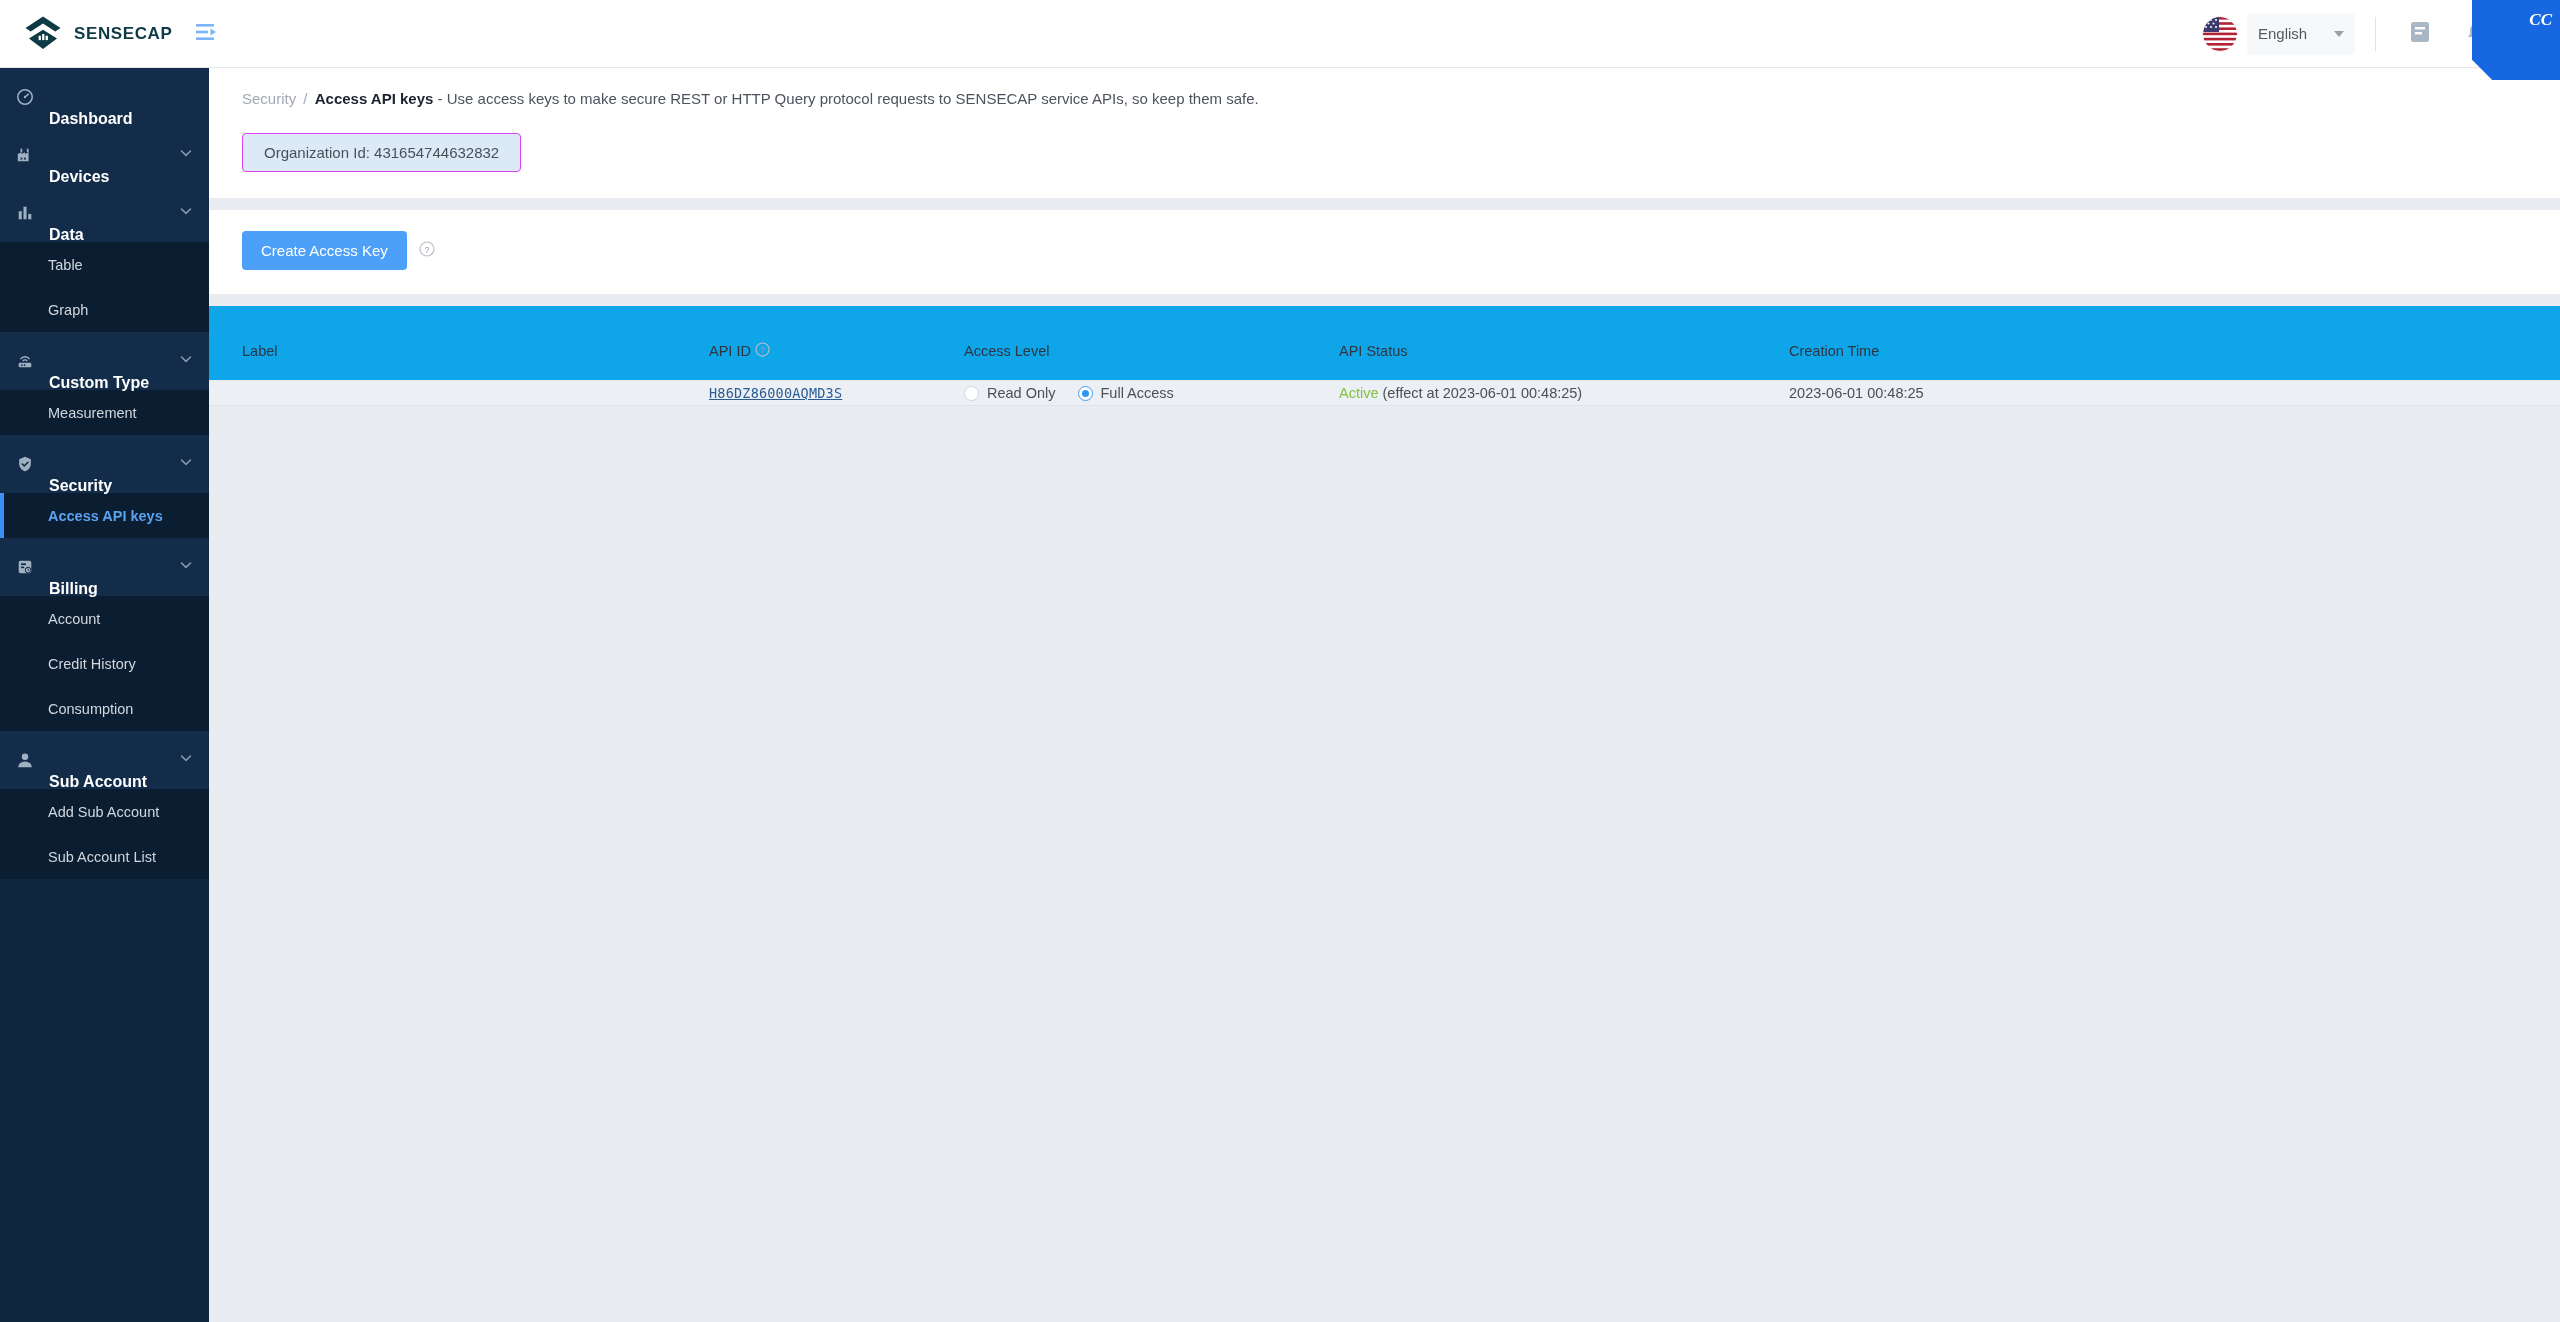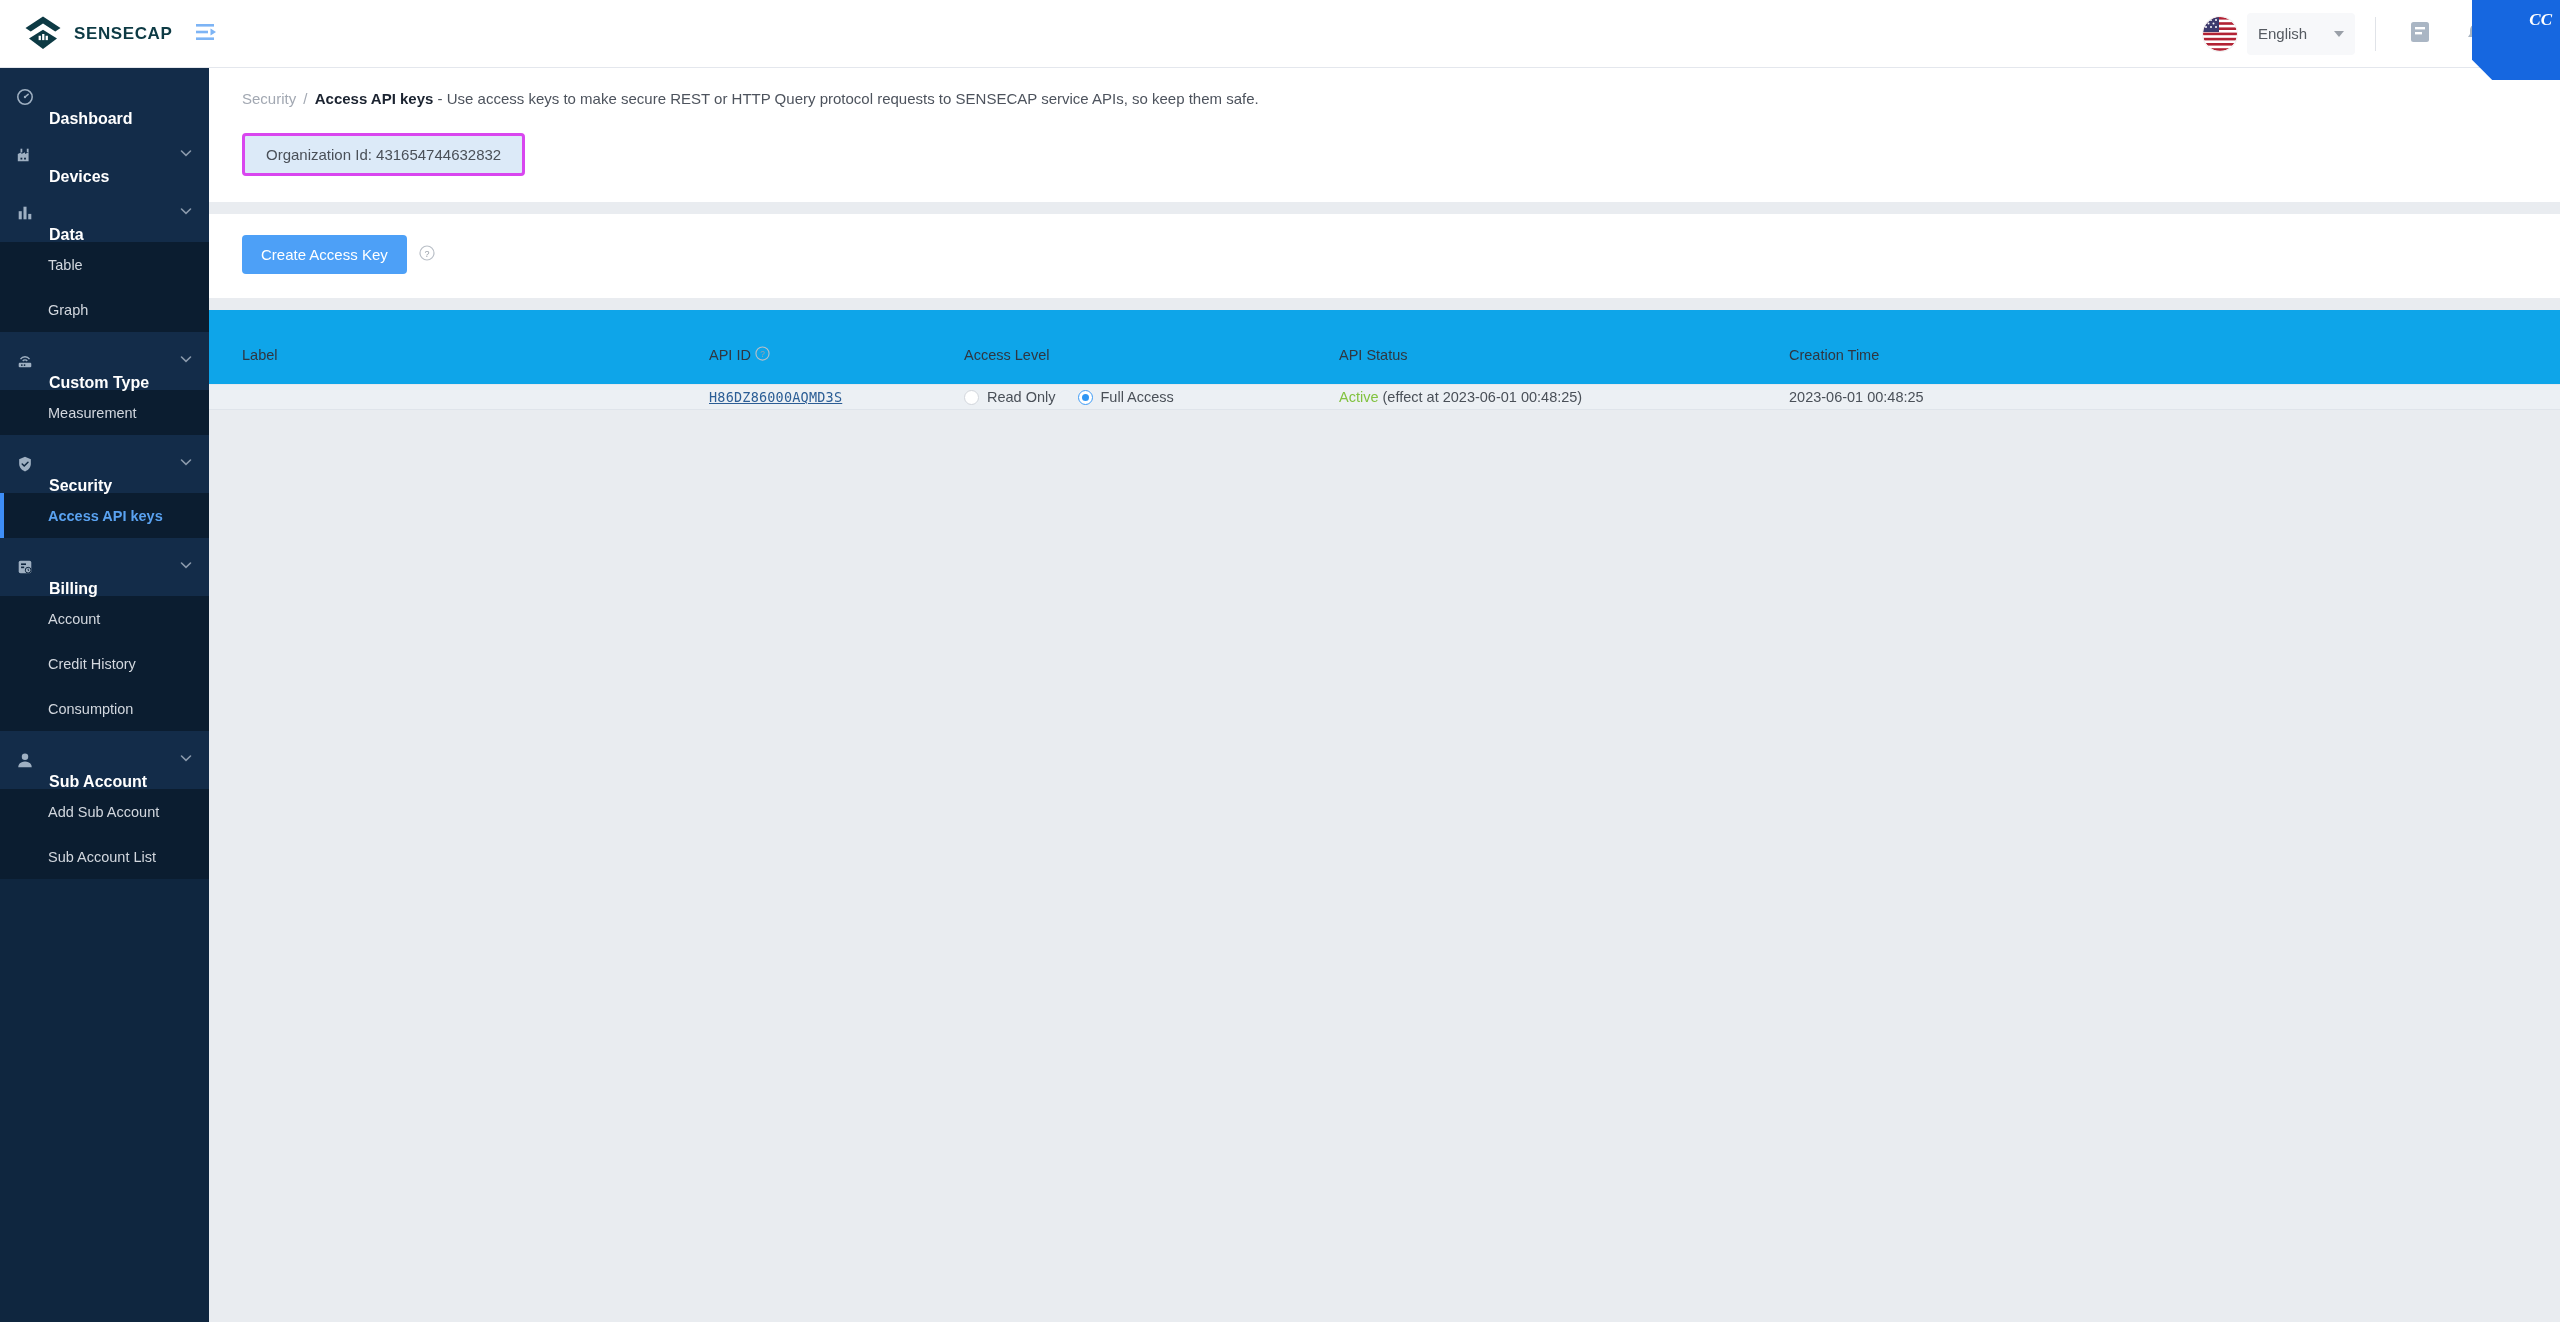--- a/index.html
+++ b/index.html
@@ -120,21 +120,21 @@
   }
   .panel { background: #ffffff; width: 100%; }
   .panel-head { padding: 20px 33px 0 33px; }
   .breadcrumb-line { font-size: 15px; color: #5d6470; line-height: 22px; }
   .bc-parent { color: #a2a8b2; }
   .bc-sep { color: #a2a8b2; margin: 0 3px; }
   .bc-current { color: #1b2330; font-weight: bold; }
   .bc-desc { color: #4d535d; }
   .org-badge {
     display: inline-block; margin: 23px 0 26px 0;
-    background: #dceaf8; border: 3px solid #d946ef; border-radius: 4px;
+    background: #dceaf8; border: 1px solid #d946ef; border-radius: 4px;
     padding: 10px 21px; font-size: 15px; color: #4a5058;
   }
   .gap { height: 12px; background: #e9ecf0; }
 
   .panel-action { padding: 21px 33px 24px 33px; display: flex; align-items: center; }
   .btn-primary {
     background: #4da0f7; color: #ffffff; border: none; border-radius: 4px;
     font-size: 15px; font-family: "Liberation Sans", sans-serif;
     padding: 11px 19px; cursor: pointer;
   }

